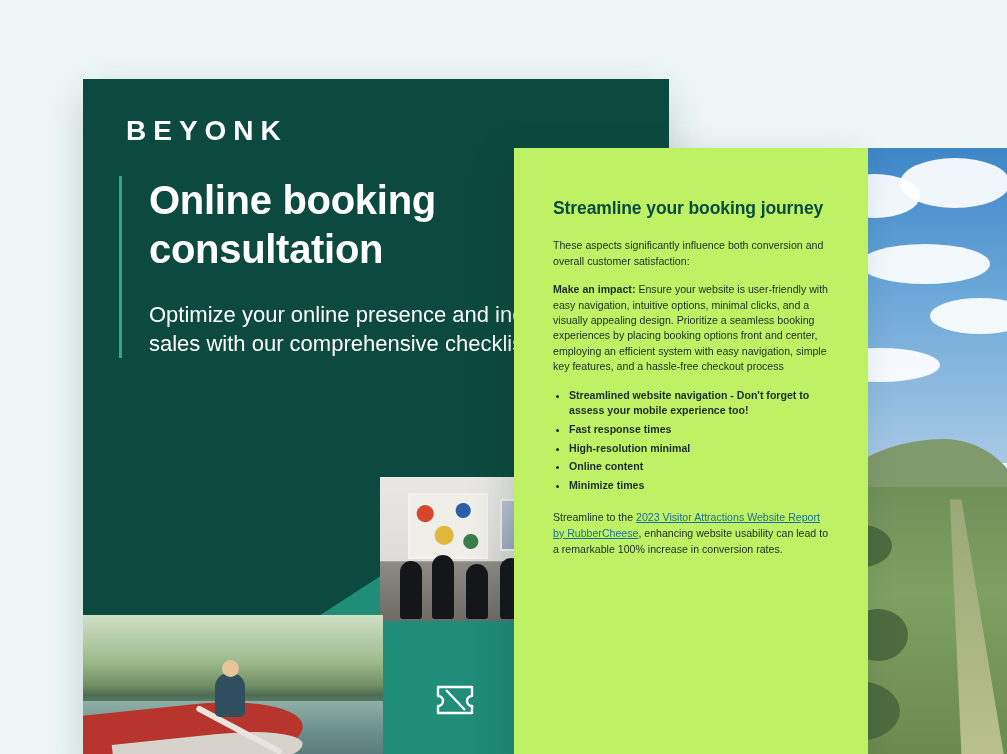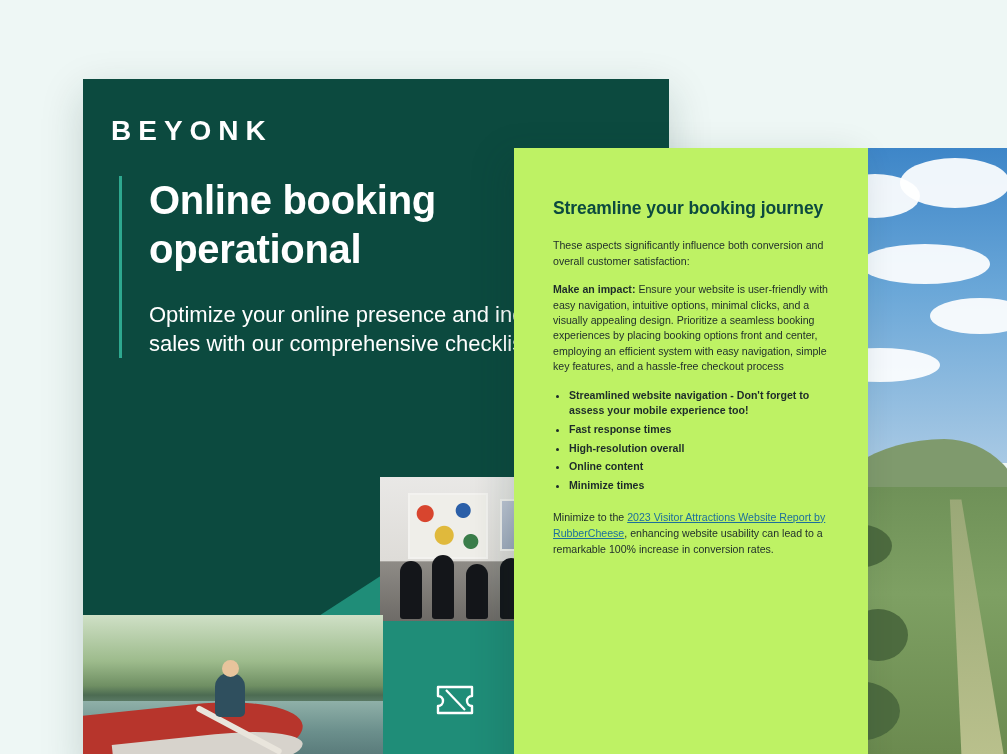--- a/index.html
+++ b/index.html
@@ -27,21 +27,21 @@
     top: 79px;
     width: 586px;
     height: 690px;
     background: #0c4a3f;
     overflow: hidden;
     box-shadow: 0 14px 40px rgba(10, 50, 42, 0.18);
   }
 
   .brand {
     position: absolute;
-    left: 28px;
+    left: 43px;
     top: 36px;
     color: #ffffff;
     font-size: 28px;
     font-weight: bold;
     letter-spacing: 7px;
     text-align: right;
   }
 
   .cover-headline-wrap {
     position: absolute;
@@ -299,21 +299,21 @@
 </head>
 <body>
 
 <div id="stage">
 
   <div class="cover">
 
     <div class="brand">BEYONK</div>
 
     <div class="cover-headline-wrap">
-      <h1 class="cover-title">Online booking operational</h1>
+      <h1 class="cover-title">Online booking consultation</h1>
       <div class="cover-sub">Optimize your online presence and increase sales with our comprehensive checklist</div>
     </div>
 
     <div class="wedge"></div>
 
     <div class="photo-gallery">
       <div class="pg-wall"></div>
       <div class="pg-art"></div>
       <div class="pg-art2"></div>
       <div class="pg-fig" style="left:20px; height:58px;"></div>
@@ -364,23 +364,23 @@
 
 
 
       <p class="cp-body">These aspects significantly influence both conversion and overall customer satisfaction:</p>
 
       <p class="cp-body"><b>Make an impact:</b><span> Ensure your website is user-friendly with easy navigation, intuitive options, minimal clicks, and a visually appealing design. Prioritize a seamless booking experiences by placing booking options front and center, employing an efficient system with easy navigation, simple key features, and a hassle-free checkout process</span></p>
 
       <ul class="cp-list">
         <li>Streamlined website navigation - Don't forget to assess your mobile experience too!</li>
         <li>Fast response times</li>
-        <li>High-resolution overall</li>
+        <li>High-resolution minimal</li>
         <li>Online content</li>
         <li>Minimize times</li>
       </ul>
 
-      <p class="cp-footnote"><span>Minimize to the </span><a class="cp-link" href="#">2023 Visitor Attractions Website Report by RubberCheese</a><span>, enhancing website usability can lead to a remarkable 100% increase in conversion rates.</span></p>
+      <p class="cp-footnote"><span>Streamline to the </span><a class="cp-link" href="#">2023 Visitor Attractions Website Report by RubberCheese</a><span>, enhancing website usability can lead to a remarkable 100% increase in conversion rates.</span></p>
 
     </div>
   </div>
 
 </div>
 
 </body></html>

